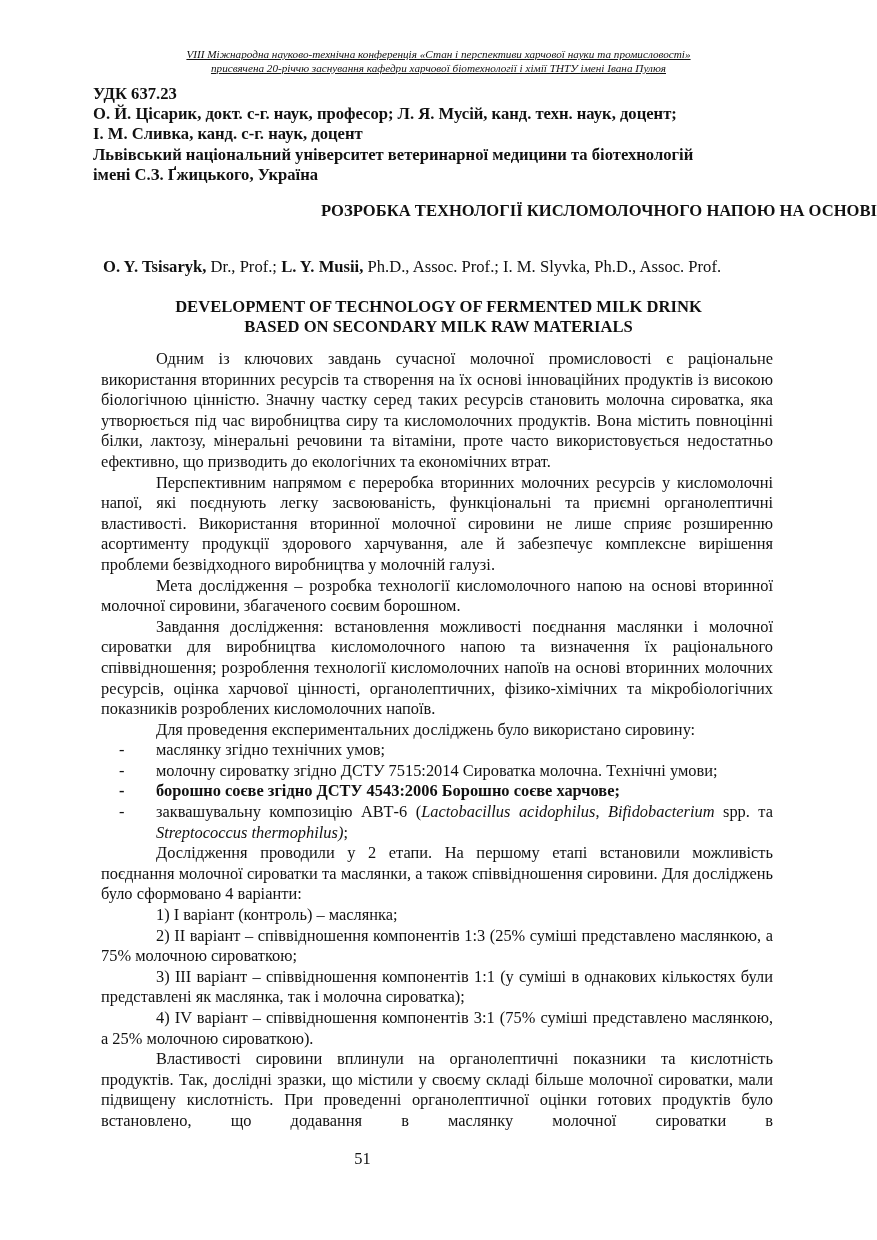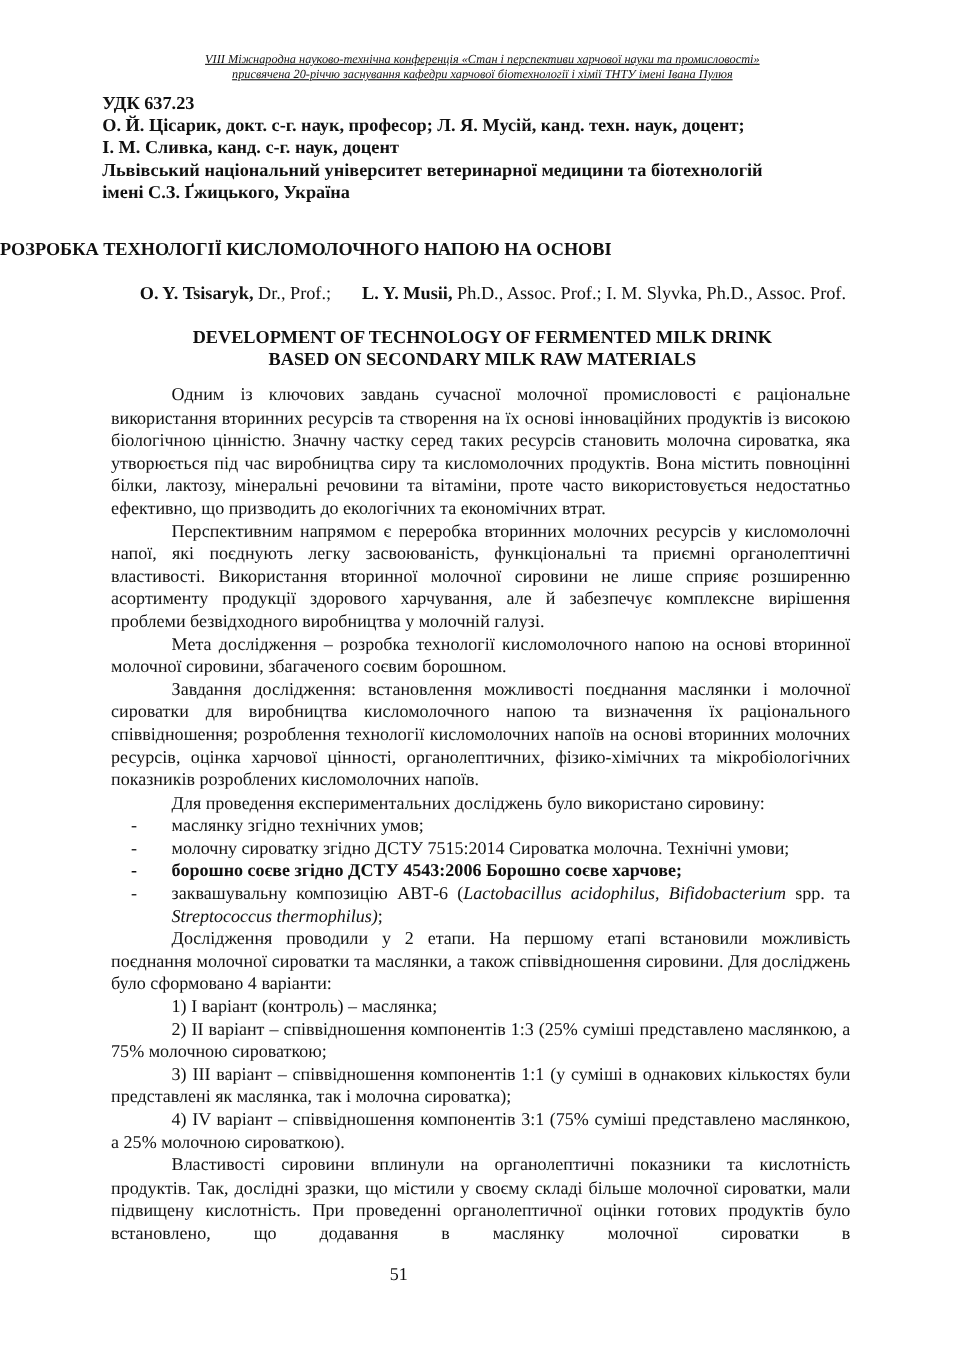--- a/index.html
+++ b/index.html
@@ -1,21 +1,21 @@
 <!DOCTYPE html>
 <html><head>
 <meta charset="utf-8">
 <style>
   html, body { margin: 0; padding: 0; background: #ffffff; }
   body { width: 877px; height: 1240px; position: relative; overflow: hidden; color: #111; font-family: "Liberation Serif", serif; }
   .conf { position: absolute; left: 0; width: 877px; top: 47px; text-align: center; font-style: italic; font-size: 11.2px; line-height: 14px; }
   .conf span { text-decoration: underline; }
-  .bold { font-weight: bold; margin-left: 24px; }
+  .bold { font-weight: bold; }
   .hdr { position: absolute; left: 93px; font-size: 16.6px; font-weight: bold; line-height: 20px; white-space: nowrap; }
-  .title-ua { position: absolute; left: 0; width: 877px; text-align: left; font-size: 16.6px; font-weight: bold; line-height: 21px; top: 216px; }
+  .title-ua { position: absolute; left: 0; width: 877px; text-align: right; font-size: 16.6px; font-weight: bold; line-height: 21px; top: 200px; }
   .authors-en { position: absolute; left: 103px; width: 672px; top: 257px; font-size: 16.6px; line-height: 20px; text-align: justify; }
   .title-en { position: absolute; left: 0; width: 877px; text-align: center; font-size: 16.6px; font-weight: bold; line-height: 20px; top: 297px; }
   .body { position: absolute; left: 101px; width: 672px; top: 349px; font-size: 16.4px; line-height: 20.6px; text-align: justify; }
   .body p { margin: 0; text-indent: 55px; }
   .body p:last-child { text-align-last: justify; }
   .li { position: relative; padding-left: 55px; text-indent: 0 !important; }
   .li .dash { position: absolute; left: 18px; }
   .ital { font-style: italic; }
   .pagenum { position: absolute; left: 0; width: 725px; top: 1149px; text-align: center; font-size: 16.4px; }
 </style>

